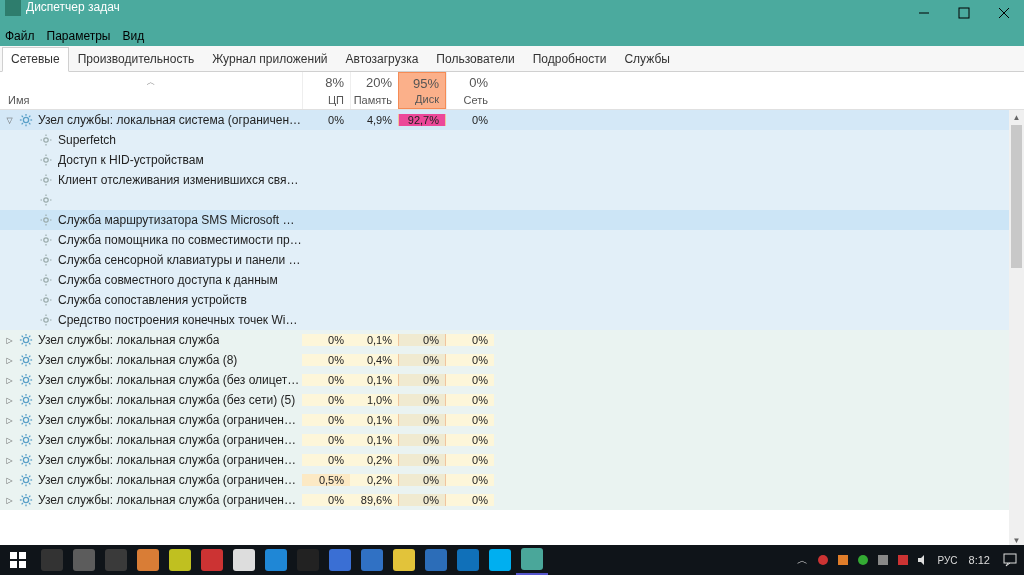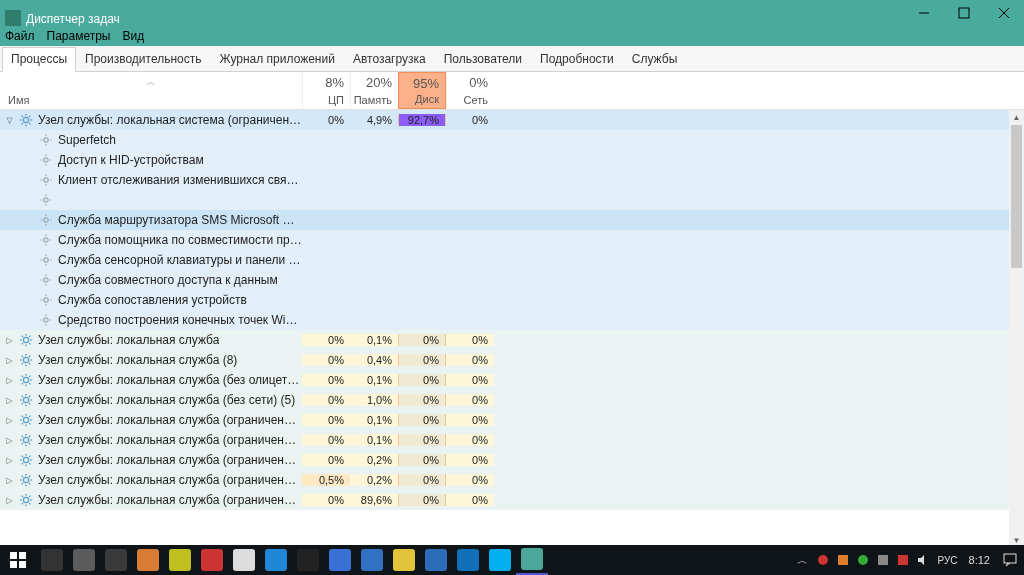--- a/index.html
+++ b/index.html
@@ -1,19 +1,19 @@
 <!DOCTYPE html>
 <html><head>
 <meta charset="utf-8">
 <style>
   * { box-sizing: border-box; margin: 0; padding: 0; font-family: "Segoe UI", Tahoma, sans-serif; }
   html, body { width: 1024px; height: 575px; overflow: hidden; background: #fff; }
 
   
-  .titlebar { height: 26px; background: #4baa9e; color: #fff; display: flex; align-items: flex-end; font-size: 12px; }
+  .titlebar { height: 26px; background: #4baa9e; color: #fff; display: flex; align-items: flex-start; font-size: 12px; }
   .titlebar .icon { width: 16px; height: 16px; margin: 0 5px 0 5px; background: #2e7d6d; display:inline-block; }
   .titlebar .title { flex: 0 0 auto; }
   .titlebar .spacer { flex: 1; }
   .titlebar .winbtn { width: 40px; height:26px; display:flex; align-items:center; justify-content:center; color:#000; }
   .titlebar .winbtn svg { width:12px; height:12px; stroke:#000; fill:none; stroke-width:1; }
 
   
   .menubar { height: 20px; background: #4baa9e; display: flex; align-items: center; padding-left: 5px; font-size: 12px; color:#000; }
   .menubar span { margin-right: 12px; }
 
@@ -43,21 +43,21 @@
   .row .picon.cog svg { width:12px; height:12px; }
   .row .nm { overflow:hidden; text-overflow:ellipsis; white-space:nowrap; }
   .row .cell-m { flex:0 0 48px; text-align:right; padding-right:6px; font-size:11px; }
   .row .cell-pad { flex:1; }
 
   .row.group { background:#eaf3f1; }
   .row.group .cell-m { background:#fdf6d9; }
   .row.group .cell-m.hot { background:#f0ead0; border-left:1px solid #f0c49d; border-right:1px solid #f0c49d; }
   .row.expanded { background:#d4e8f7; }
   .row.expanded .cell-m { background:#d4e8f7; }
-  .row.expanded .cell-m.hot { background:#8b5cf6; border-left:1px solid #f0c49d; border-right:1px solid #f0c49d; }
+  .row.expanded .cell-m.hot { background:#ec4899; border-left:1px solid #f0c49d; border-right:1px solid #f0c49d; }
   .row.child { background:#e2eff8; }
   .row.child .cell-name { padding-left:20px; }
   .row.child .cell-m { background:#e2eff8; }
   .row.child .cell-m.hot { background:#dce0ce; border-left:1px solid #f0c49d; border-right:1px solid #f0c49d; }
   .row.child.selected { background:#cce5f6; }
   .row.child.selected .cell-m { background:#cce5f6; }
   .row.child.selected .cell-m.hot { background:#d4dcc9; }
   .row.hi .cell-m.cpu { background:#fce9c4; }
 
   .vscroll { position:absolute; right:0; top:0; width:15px; height:100%; background:#f0f0f0; }
@@ -109,21 +109,21 @@
     </span>
 </div>
 
 <div class="menubar">
   <span>Файл</span>
   <span>Параметры</span>
   <span>Вид</span>
 </div>
 
 <div class="tabstrip">
-  <div class="tab active">Процессы</div>
+  <div class="tab active">Сетевые</div>
   <div class="tab">Производительность</div>
   <div class="tab">Журнал приложений</div>
   <div class="tab">Автозагрузка</div>
   <div class="tab">Пользователи</div>
   <div class="tab">Подробности</div>
   <div class="tab">Службы</div>
 </div>
 
 <div class="colhead">
   <div class="namecol">

